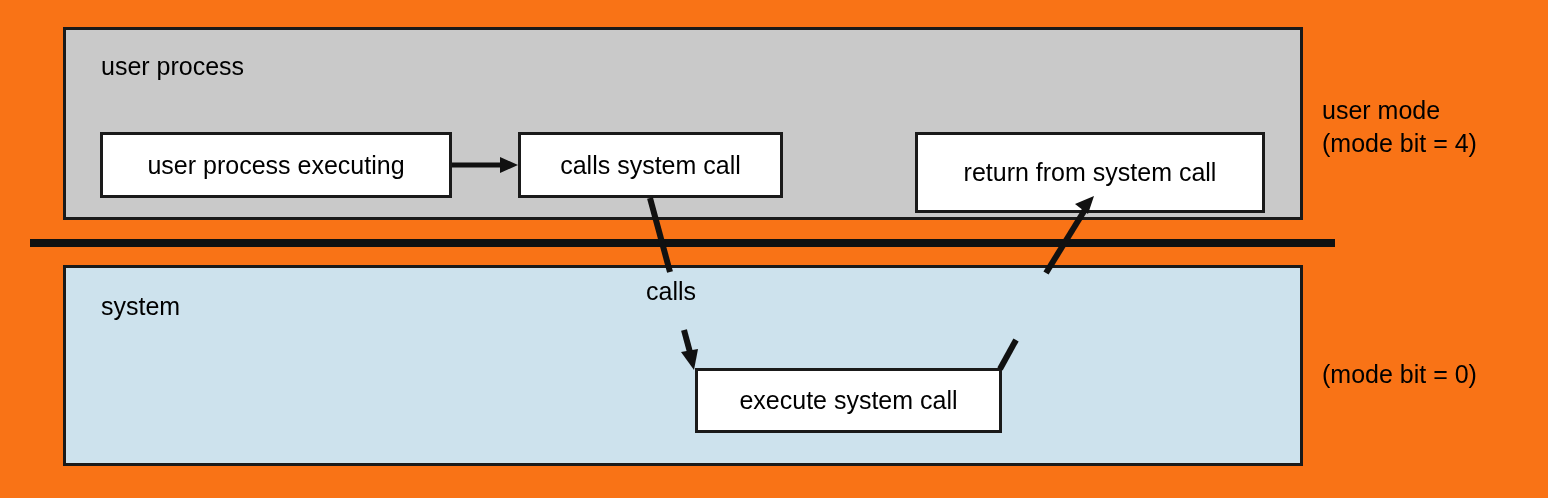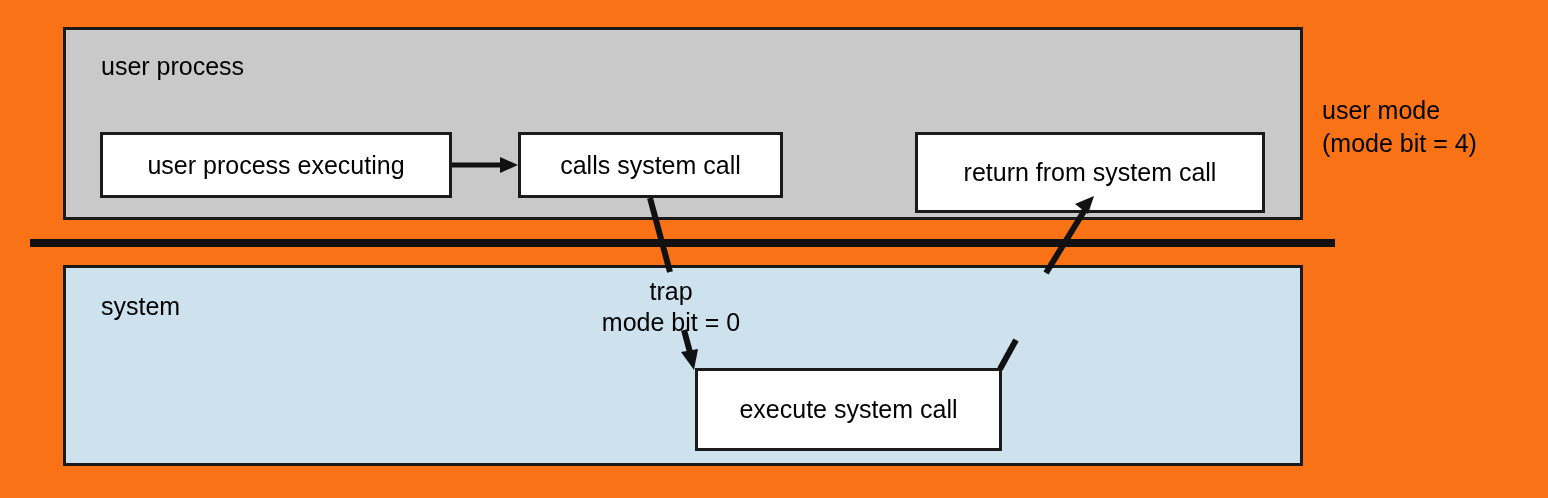--- a/index.html
+++ b/index.html
@@ -91,21 +91,21 @@
   #box-return-syscall {
     left: 915px;
     top: 132px;
     width: 350px;
     height: 81px;
   }
   #box-execute-syscall {
     left: 695px;
     top: 368px;
     width: 307px;
-    height: 83px;
+    height: 65px;
   }
 
   
   .transition-label {
     position: absolute;
     text-align: center;
     font-size: 25px;
     line-height: 1.24;
     white-space: nowrap;
     color: #000;
@@ -151,31 +151,31 @@
 
   <div id="box-calls-syscall" class="proc-box">calls system call</div>
 
   <div id="box-user-executing" class="proc-box">user process executing</div>
 
   <div id="box-return-syscall" class="proc-box">return from system call</div>
 
   <div id="box-execute-syscall" class="proc-box">execute system call</div>
 
   <div id="trap-label" class="transition-label">
-    <span class="tl-line">trap</span>
-    <span class="tl-line">mode bit = 0</span>
+    <span class="tl-line">calls</span>
   </div>
 
 
   <div id="user-mode-caption" class="mode-caption">
     <span class="mc-line">user mode</span>
     <span class="mc-line">(mode bit = 4)</span>
   </div>
 
   <div id="kernel-mode-caption" class="mode-caption">
+    <span class="mc-line">(mode bit = 0)</span>
   </div>
 
   <svg id="arrow-layer" viewBox="0 0 1548 498" width="1548" height="498">
 
      calls system call --&gt;
     <g>
       <line x1="452" y1="165" x2="505" y2="165" stroke="#111111" stroke-width="5"></line>
       <polygon points="518,165 500,157 500,173" fill="#111111"></polygon>
     </g>
 

